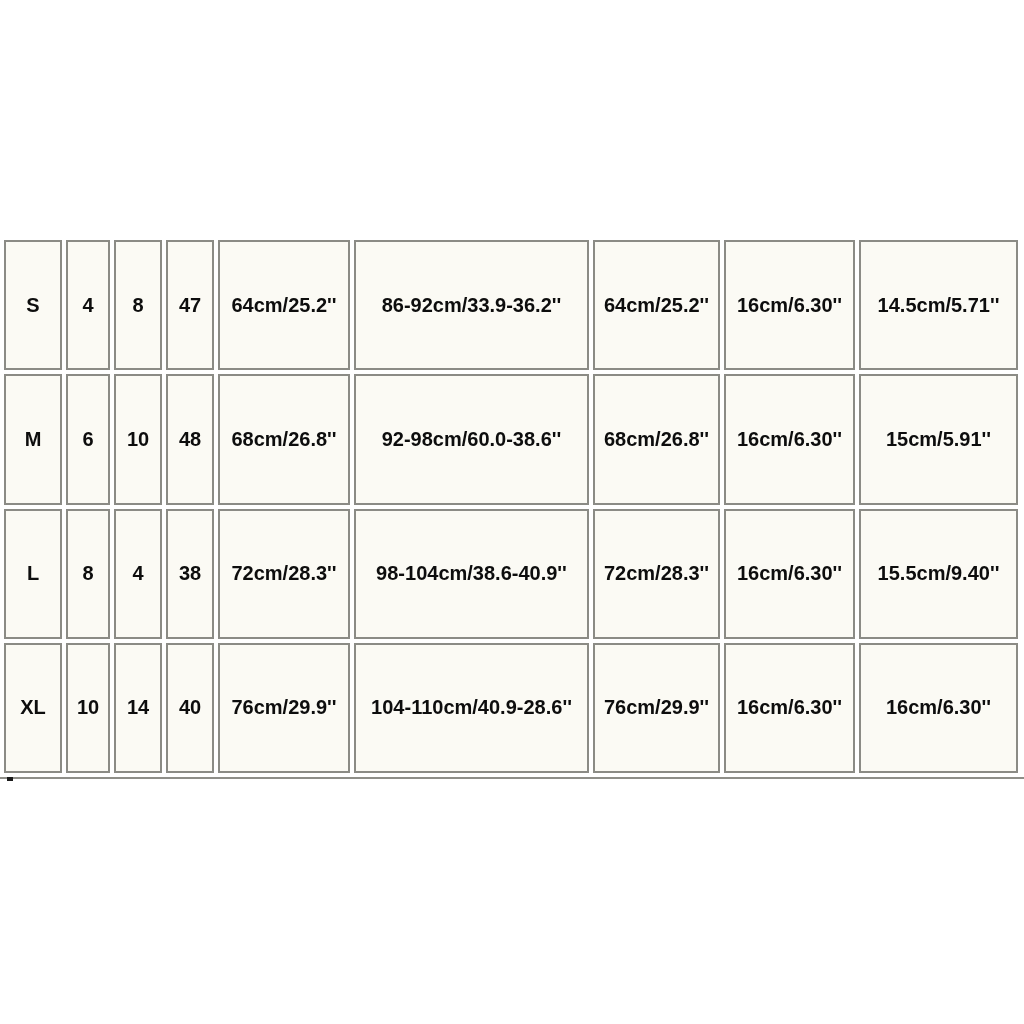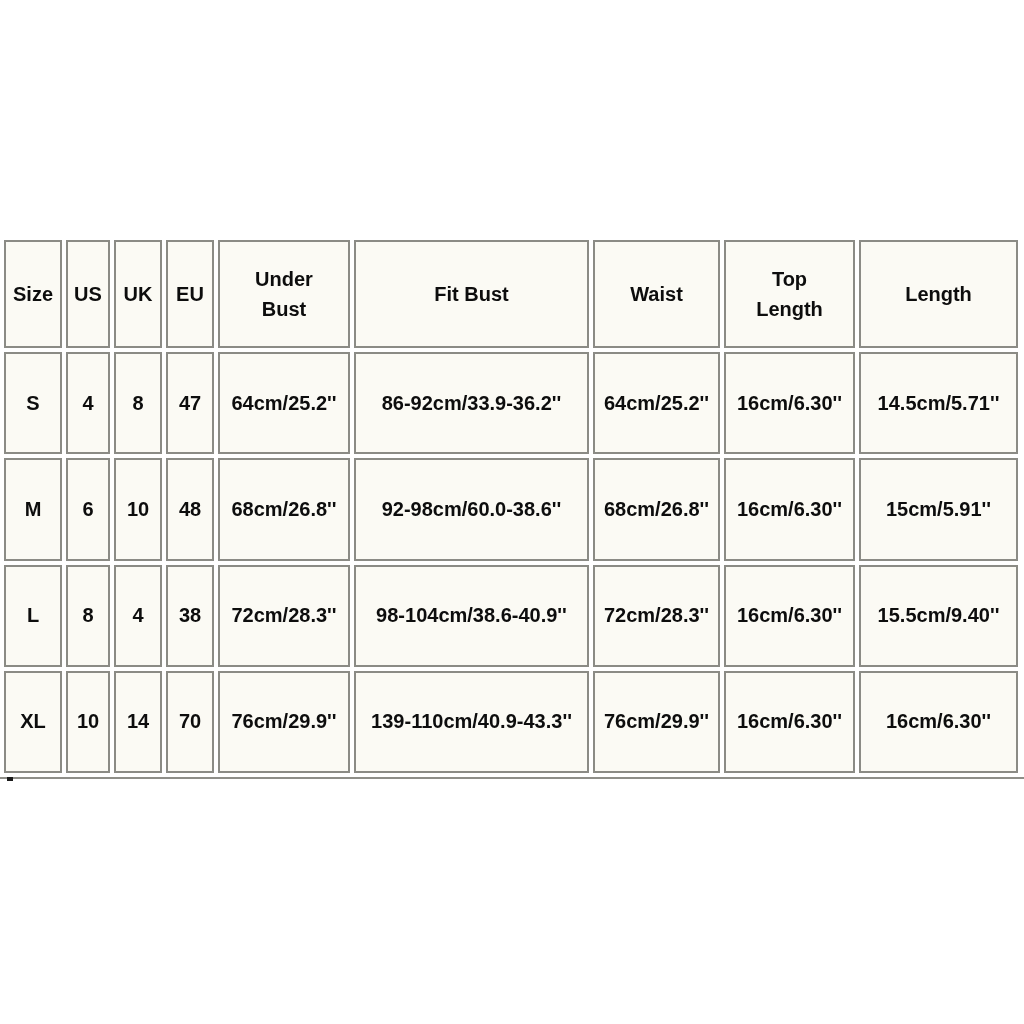--- a/index.html
+++ b/index.html
@@ -41,33 +41,20 @@
         <col style="width:44px">
         <col style="width:48px">
       <col style="width:48px">
         <col style="width:132px">
         <col style="width:235px">
       <col style="width:127px">
         <col style="width:131px">
         <col>
     </colgroup>
     <tbody>
-      <tr class="hdr-row">
-        <th>Size</th>
-        <th>US</th>
-        <th>UK</th>
-        <th>EU</th>
-        <th>Under
-Bust</th>
-        <th>Fit Bust</th>
-        <th>Waist</th>
-        <th>Top
-Length</th>
-        <th>Length</th>
-      </tr>
       <tr>
         <td>S</td>
         <td>4</td>
         <td>8</td>
         <td>47</td>
         <td>64cm/25.2''</td>
         <td>86-92cm/33.9-36.2''</td>
         <td>64cm/25.2''</td>
         <td>16cm/6.30''</td>
         <td>14.5cm/5.71''</td>
@@ -91,23 +78,23 @@
         <td>72cm/28.3''</td>
         <td>98-104cm/38.6-40.9''</td>
         <td>72cm/28.3''</td>
         <td>16cm/6.30''</td>
         <td>15.5cm/9.40''</td>
       </tr>
       <tr>
         <td>XL</td>
         <td>10</td>
         <td>14</td>
-        <td>70</td>
+        <td>40</td>
         <td>76cm/29.9''</td>
-        <td>139-110cm/40.9-43.3''</td>
+        <td>104-110cm/40.9-28.6''</td>
         <td>76cm/29.9''</td>
         <td>16cm/6.30''</td>
         <td>16cm/6.30''</td>
       </tr>
     </tbody>
   </table>
 
   <div class="bottom-rule"></div>
   <div class="speck"></div>
 

